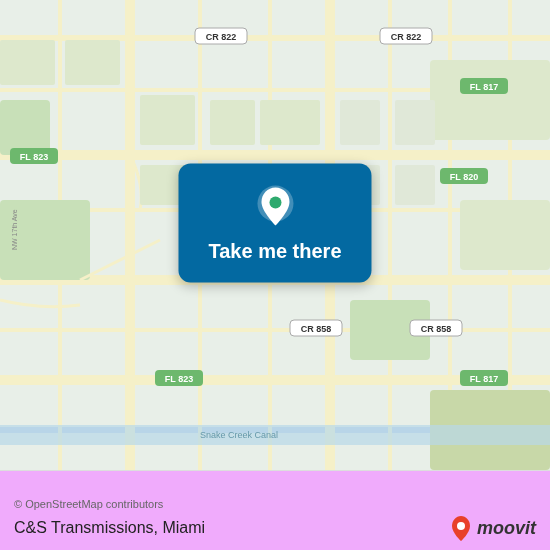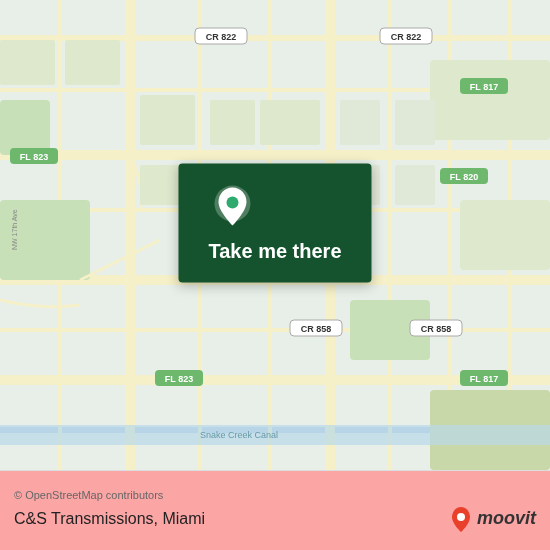--- a/index.html
+++ b/index.html
@@ -26,50 +26,50 @@
       height: 100%;
       position: absolute;
       top: 0; left: 0;
     }
 
     #cta-overlay {
       position: absolute;
       top: 50%;
       left: 50%;
       transform: translate(-50%, -60%);
-      background-color: #14532d;
-      border-radius: 4px;
+      background-color: #0369a1;
+      border-radius: 12px;
       padding: 18px 30px 20px 30px;
       display: flex;
       flex-direction: column;
-      align-items: flex-start;
+      align-items: center;
       gap: 10px;
       min-width: 190px;
       box-shadow: 0 3px 12px rgba(0,0,0,0.25);
     }
 
     #location-pin-icon {
       width: 48px;
       height: 48px;
     }
 
     #cta-label {
       color: #ffffff;
       font-size: 20px;
       font-weight: 600;
       white-space: nowrap;
     }
 
     #bottom-bar {
       width: 550px;
       height: 80px;
-      background-color: #fca5a5;
+      background-color: #f0abfc;
       display: flex;
       flex-direction: column;
-      justify-content: center;
+      justify-content: flex-end;
       padding: 8px 14px;
       border-top: 1px solid #ddd;
     }
 
     #attribution {
       font-size: 11px;
       color: #666;
       margin-bottom: 4px;
     }
 

